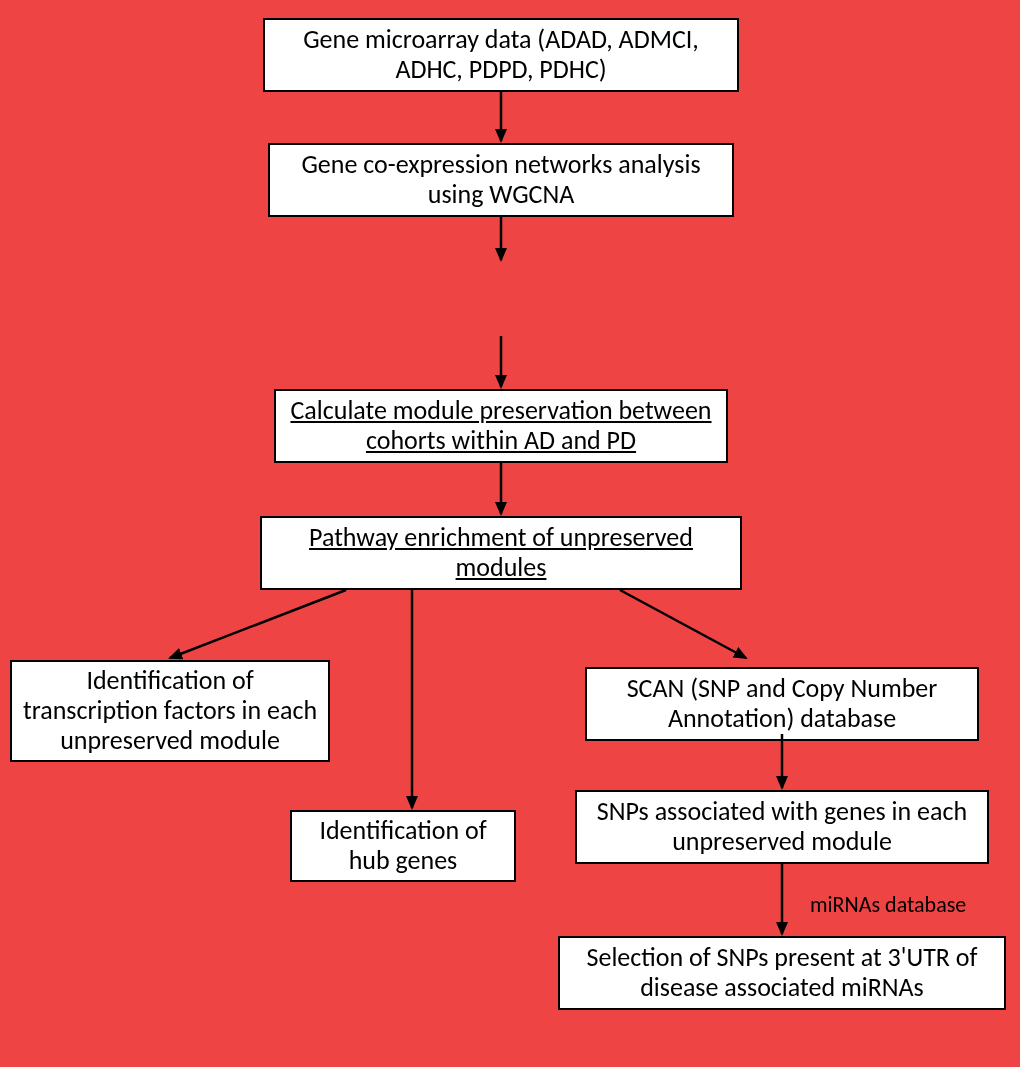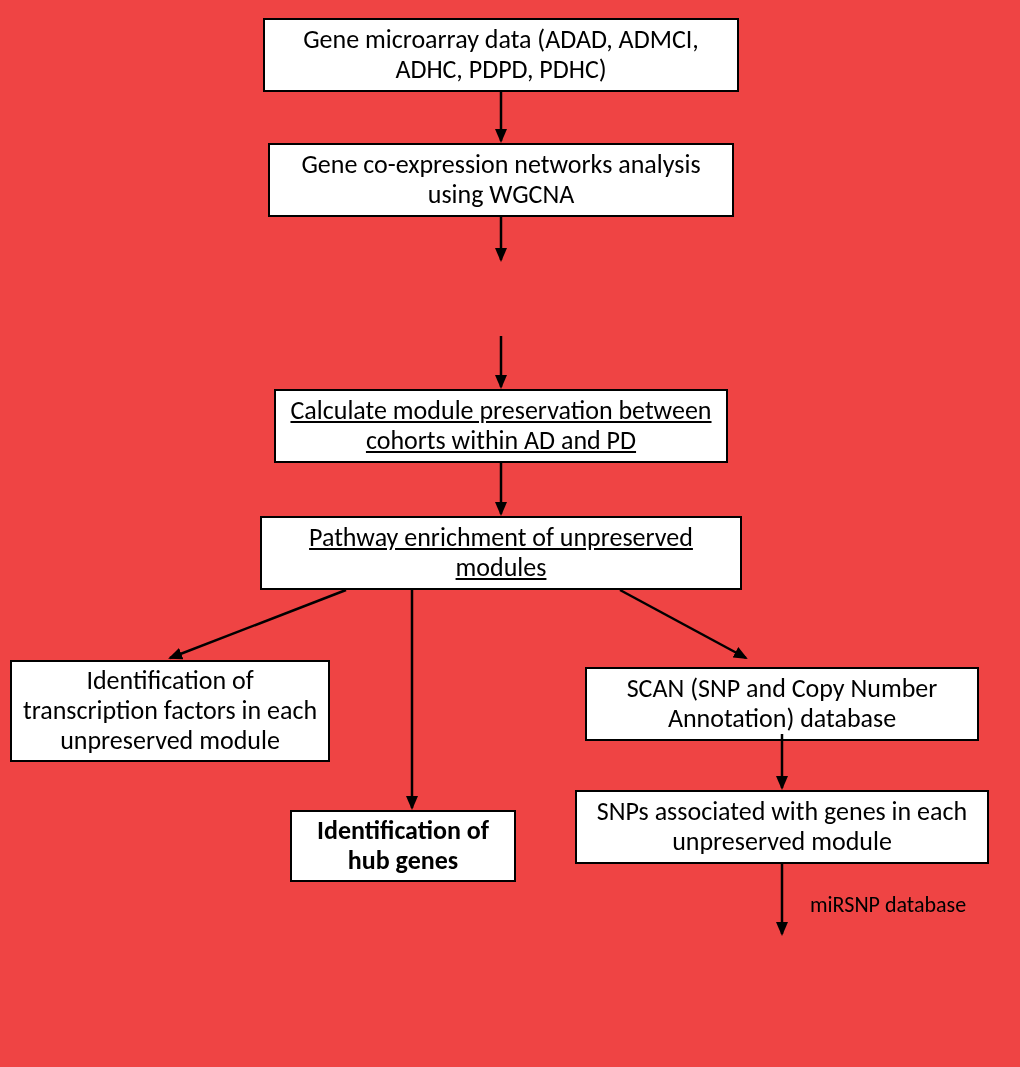--- a/index.html
+++ b/index.html
@@ -66,32 +66,35 @@
   </div>
 
   <div class="node" style="left:10px; top:660px; width:320px; height:102px;">
     <span>Identification of transcription factors in each unpreserved module</span>
   </div>
 
   <div class="node" style="left:585px; top:660px; width:394px; height:74px;margin-top:7px;">
     <span>SCAN (SNP and Copy Number Annotation) database</span>
   </div>
 
-  <div class="node" style="left:290px; top:810px; width:226px; height:72px;font-weight:bold;">
+  <div class="node" style="left:290px; top:810px; width:226px; height:72px;">
     <span>Identification of hub genes</span>
   </div>
 
   <div class="node" style="left:575px; top:790px; width:414px; height:74px;">
     <span>SNPs associated with genes in each unpreserved module</span>
   </div>
 
   <div class="side-label" style="left:810px; top:891px;">
-    <span>miRSNP database</span>
+    <span>miRNAs database</span>
   </div>
 
+  <div class="node" style="left:558px; top:936px; width:448px; height:74px;">
+    <span>Selection of SNPs present at 3'UTR of disease associated miRNAs</span>
+  </div>
 
   <svg class="arrows">
     <defs>
       <marker id="arrowhead" markerWidth="14" markerHeight="12" refX="12" refY="6" orient="auto" markerUnits="userSpaceOnUse">
         <path d="M0,0 L14,6 L0,12 Z" fill="#000"></path>
       </marker>
     </defs>
 
     <line x1="501" y1="92" x2="501" y2="141" stroke="#000" stroke-width="2.5" marker-end="url(#arrowhead)"></line>
     <line x1="501" y1="217" x2="501" y2="260" stroke="#000" stroke-width="2.5" marker-end="url(#arrowhead)"></line>

